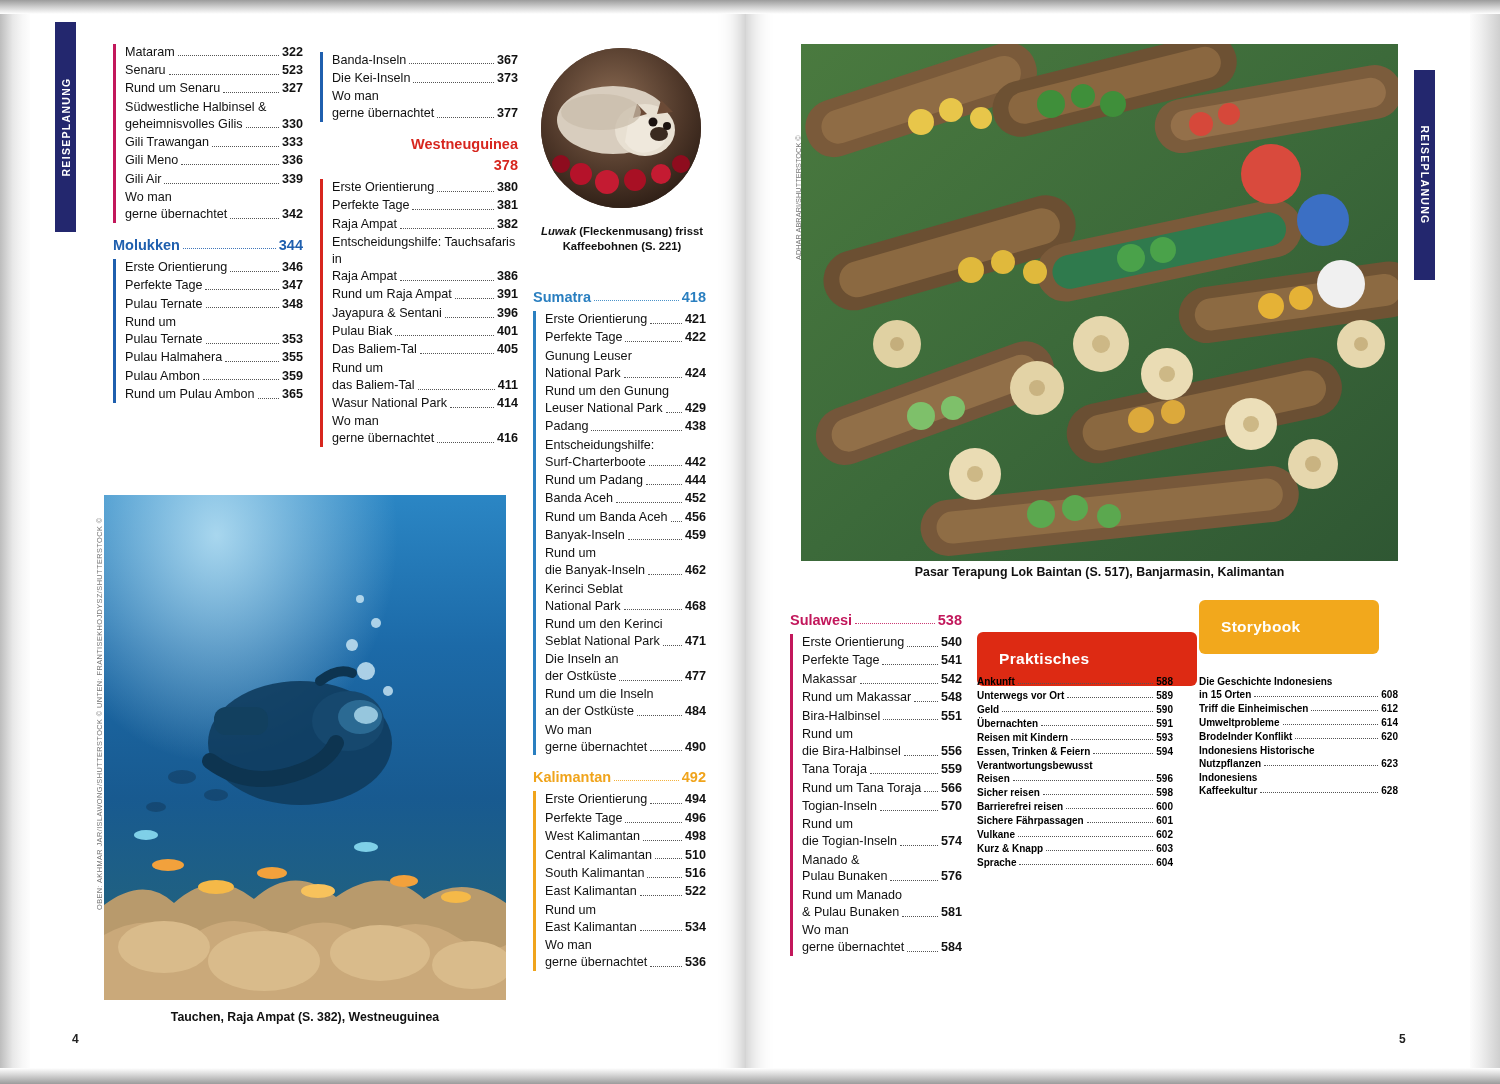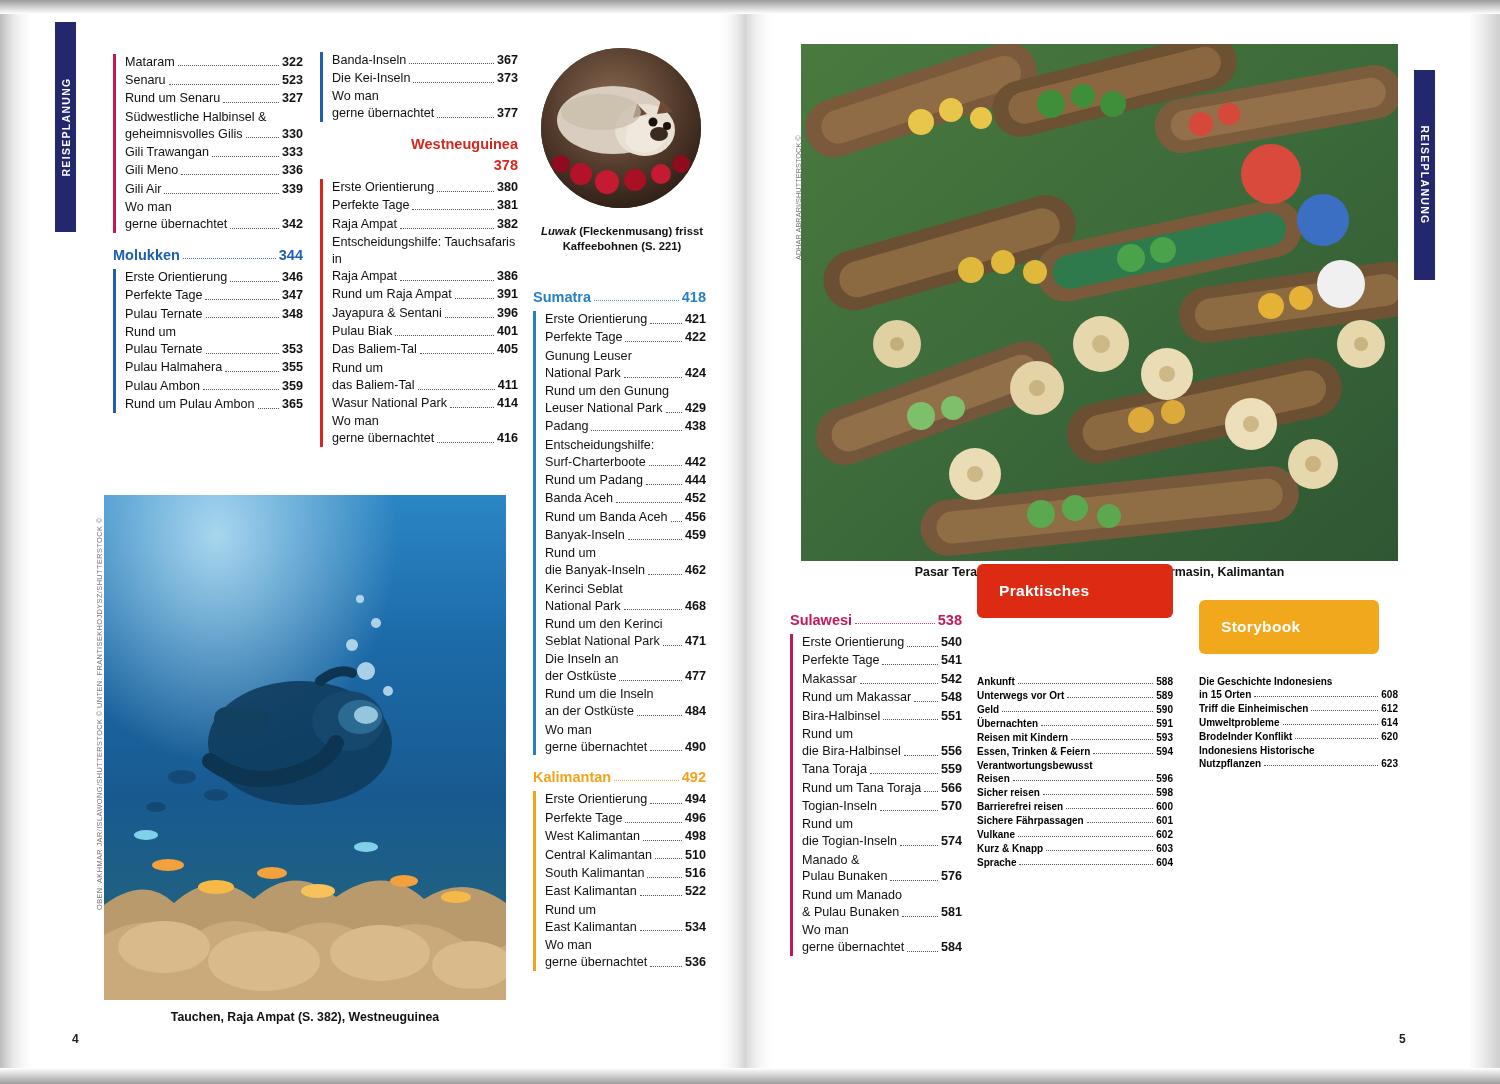--- a/index.html
+++ b/index.html
@@ -48,21 +48,21 @@
   .side-tab.left span { transform:rotate(-90deg); white-space:nowrap; }
   .side-tab.right { left:1414px; top:70px; width:21px; height:210px; }
   .side-tab.right span { transform:rotate(90deg); white-space:nowrap; }
 
   .folio { position:absolute; bottom:38px; font-size:12px; color:#222; font-weight:bold; }
   .folio.left { left:72px; }
   .folio.right { left:1399px; }
 
   
   .toc-col { position:absolute; font-size:12.6px; color:#111; }
-  .toc-col.c1 { left:113px; top:52px; width:190px; }
+  .toc-col.c1 { left:113px; top:42px; width:190px; }
   .toc-col.c2 { left:320px; top:50px; width:198px; }
   .toc-col.c3 { left:533px; top:275px; width:173px; }
   .toc-col.c4 { left:790px; top:598px; width:172px; }
 
   .sec-head {
     font-weight:bold; font-size:14.5px; margin:14px 0 6px 0;
     display:flex; align-items:flex-end;
   }
   .sec-head .t { white-space:nowrap; }
   .sec-head .dots { flex:1; border-bottom:1.6px dotted currentColor; margin:0 3px 4px 3px; opacity:.85;}
@@ -127,21 +127,21 @@
   }
   .vert-credit2 span { display:block; transform:rotate(-90deg); transform-origin:left top;
     white-space:nowrap; position:absolute; left:8px; top:200px; }
 
   
   .boxhead {
     position:absolute; height:54px; border-radius:6px; color:#fff;
     display:flex; align-items:center; padding-left:22px;
     font-size:15.5px; font-weight:bold; letter-spacing:.3px;
   }
-  .boxhead.prakt { left:977px; top:564px; width:196px; background:#dd2a13; }
+  .boxhead.prakt { left:977px; top:632px; width:220px; background:#dd2a13; }
   .boxhead.story { left:1199px; top:600px; width:180px; background:#f2a81c; }
   .boxlist { position:absolute; font-size:10px; }
   .boxlist.prakt { left:977px; top:675px; width:196px; }
   .boxlist.story { left:1199px; top:675px; width:199px; }
   .boxlist .row { font-weight:bold; margin:0 0 1px 0; line-height:1.3; }
   .boxlist .row .dots { border-bottom:1.5px dotted #555; }
   .boxlist .row.multi .line2 { justify-content:flex-end; }
   .boxlist .row.multi .l1 { }
 </style>
 </head>
@@ -940,17 +940,25 @@
         <span class="pg">620</span>
       </div>
       <div class="row multi">
         <div class="l1">Indonesiens Historische</div>
         <div class="line2">
           <span class="t">Nutzpflanzen</span>
           <span class="dots"></span>
           <span class="pg">623</span>
         </div>
       </div>
+      <div class="row multi">
+        <div class="l1">Indonesiens</div>
+        <div class="line2">
+          <span class="t">Kaffeekultur</span>
+          <span class="dots"></span>
+          <span class="pg">628</span>
+        </div>
+      </div>
     </div>
 
   <div class="top-bevel"></div>
   <div class="bottom-bevel"></div>
 </div>
 
 </body></html>

